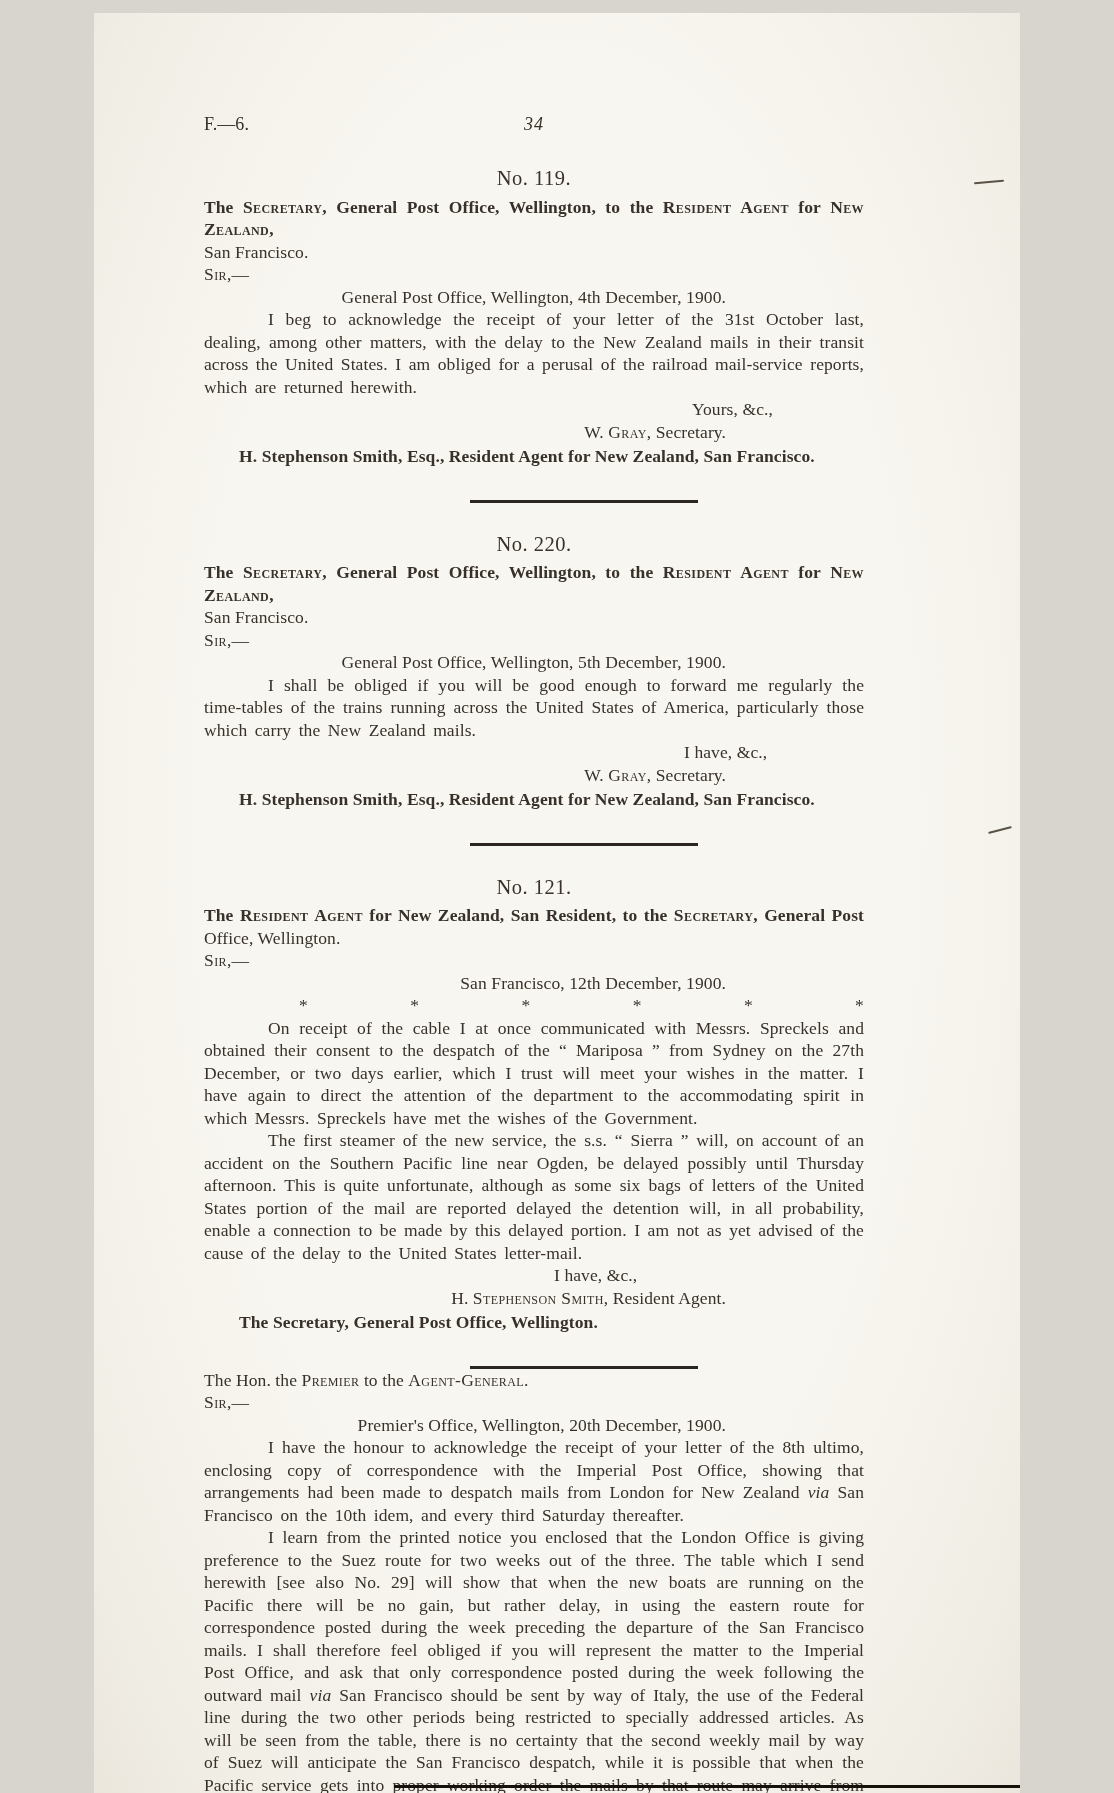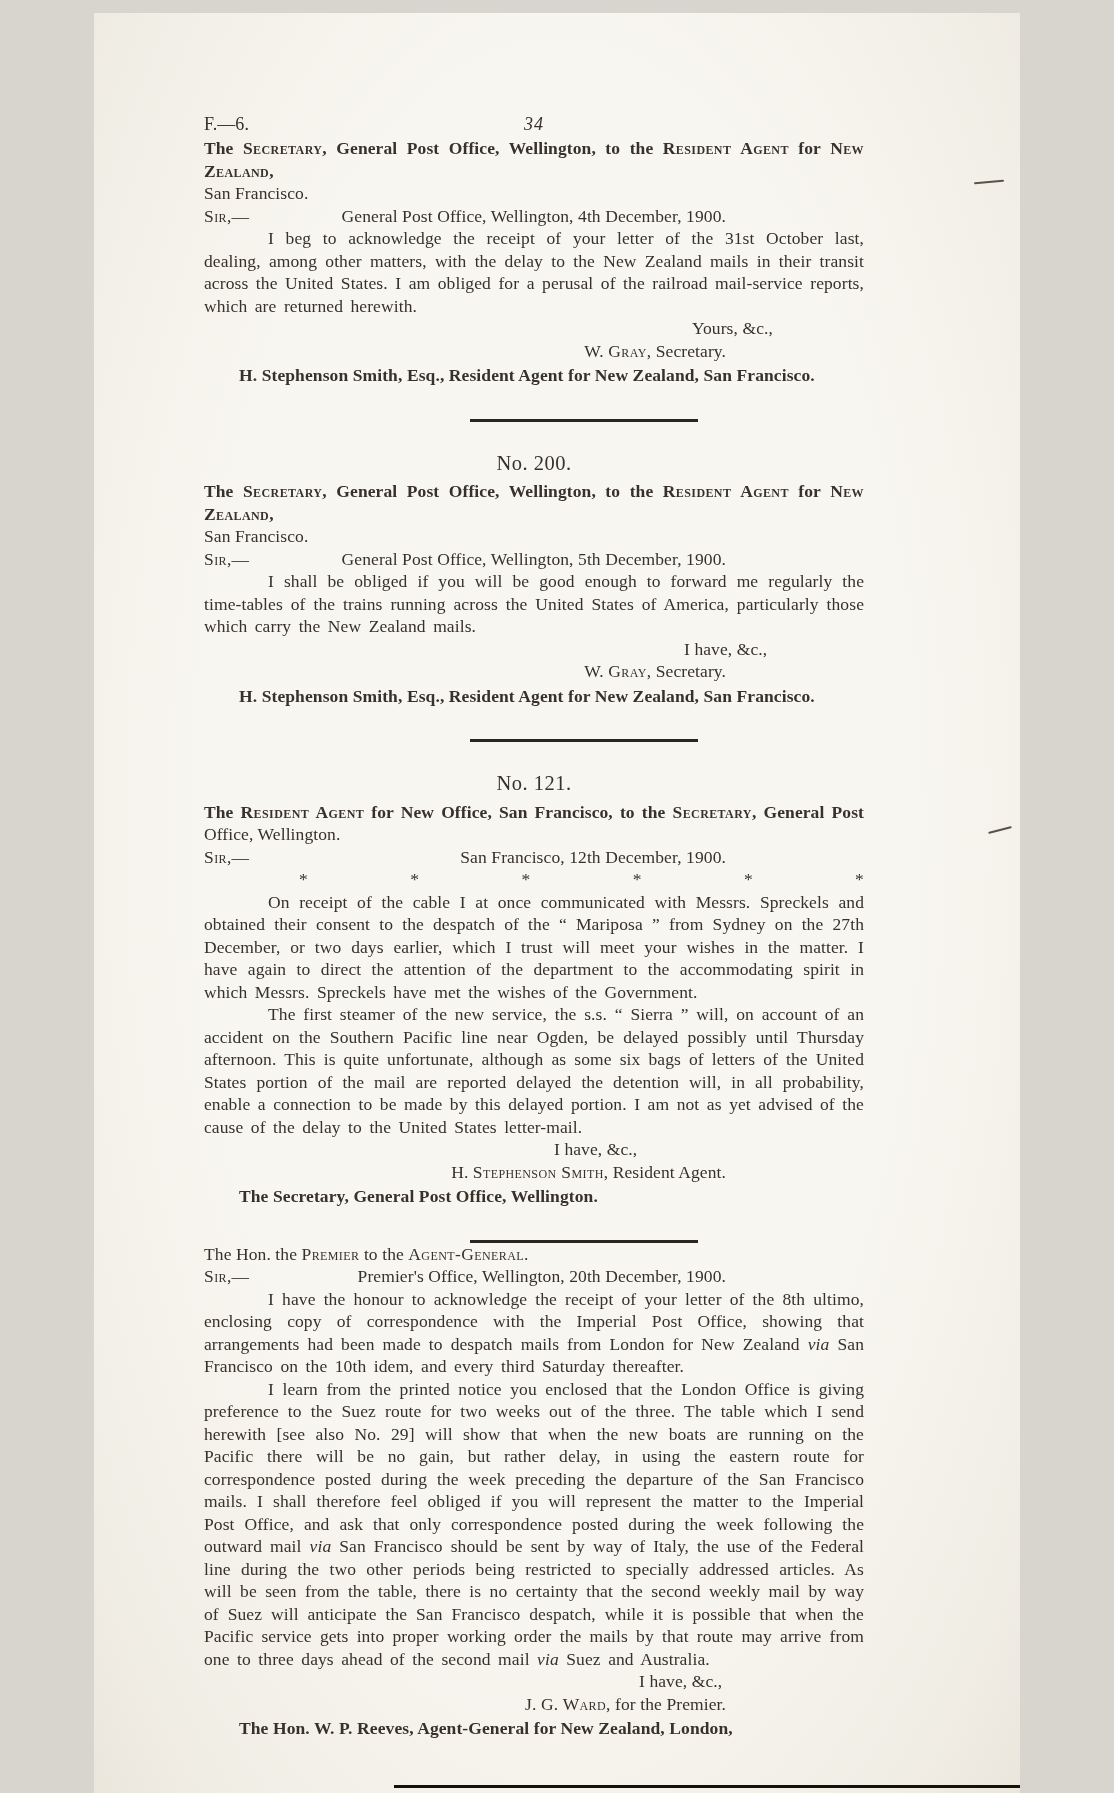--- a/index.html
+++ b/index.html
@@ -24,21 +24,21 @@
   .letter-number{
     text-align:center;
     font-size:20.5px;
     font-weight:normal;
     margin:30px 0 6px 0;
     letter-spacing:0.5px;
   }
   .heading{margin:0;}
   .just{text-align:justify;text-align-last:justify;font-weight:bold;}
   .cen{text-align:left;}
-  .sal-row{display:flex;}
+  .sal-row{display:flex;flex-direction:column;}
   .sal{white-space:nowrap;}
   .dateline{flex:1;text-align:right;padding-right:138px;}
   p.body{
     margin:0;
     text-align:justify;
     text-indent:64px;
     word-spacing:3px;
   }
   .ast-row{
     display:flex;
@@ -78,53 +78,54 @@
 <body>
 
 <div class="page">
 
   <div class="page-header">
     <span class="doc-ref">F.—6.</span>
     <span class="page-number">34</span>
   </div>
 
   <section class="letter">
+    <h2 class="letter-number">No. 119.</h2>
     <div class="heading just"><span>The </span><span class="sc">Secretary</span><span>, General Post Office, Wellington, to the </span><span class="sc">Resident Agent</span><span> for </span><span class="sc">New Zealand</span><span>,</span></div>
     <div class="heading cen">San Francisco.</div>
     <div class="sal-row">
       <span class="sal"><span class="sc">Sir</span><span>,—</span></span>
       <span class="dateline">General Post Office, Wellington, 4th December, 1900.</span>
     </div>
     <p class="body"><span>I beg to acknowledge the receipt of your letter of the 31st October last, dealing, among other matters, with the delay to the New Zealand mails in their transit across the United States. I am obliged for a perusal of the railroad mail-service reports, which are returned herewith.</span></p>
     <div class="closing c0">Yours, &amp;c.,</div>
     <div class="sig"><span>W. </span><span class="sc">Gray</span><span>, Secretary.</span></div>
     <div class="addr">H. Stephenson Smith, Esq., Resident Agent for New Zealand, San Francisco.</div>
   </section>
 
   <div class="rule"></div>
 
   <section class="letter">
-    <h2 class="letter-number">No. 200.</h2>
+    <h2 class="letter-number">No. 220.</h2>
     <div class="heading just"><span>The </span><span class="sc">Secretary</span><span>, General Post Office, Wellington, to the </span><span class="sc">Resident Agent</span><span> for </span><span class="sc">New Zealand</span><span>,</span></div>
     <div class="heading cen">San Francisco.</div>
     <div class="sal-row">
       <span class="sal"><span class="sc">Sir</span><span>,—</span></span>
       <span class="dateline">General Post Office, Wellington, 5th December, 1900.</span>
     </div>
     <p class="body"><span>I shall be obliged if you will be good enough to forward me regularly the time-tables of the trains running across the United States of America, particularly those which carry the New Zealand mails.</span></p>
     <div class="closing c1">I have, &amp;c.,</div>
     <div class="sig"><span>W. </span><span class="sc">Gray</span><span>, Secretary.</span></div>
     <div class="addr">H. Stephenson Smith, Esq., Resident Agent for New Zealand, San Francisco.</div>
   </section>
 
   <div class="rule"></div>
 
   <section class="letter">
     <h2 class="letter-number">No. 121.</h2>
-    <div class="heading just"><span>The </span><span class="sc">Resident Agent</span><span> for New Office, San Francisco, to the </span><span class="sc">Secretary</span><span>, General Post</span></div>
+    <div class="heading just"><span>The </span><span class="sc">Resident Agent</span><span> for New Zealand, San Resident, to the </span><span class="sc">Secretary</span><span>, General Post</span></div>
     <div class="heading cen">Office, Wellington.</div>
     <div class="sal-row">
       <span class="sal"><span class="sc">Sir</span><span>,—</span></span>
       <span class="dateline">San Francisco, 12th December, 1900.</span>
     </div>
     <div class="ast-row">
       <span>*</span>
       <span>*</span>
       <span>*</span>
       <span>*</span>

